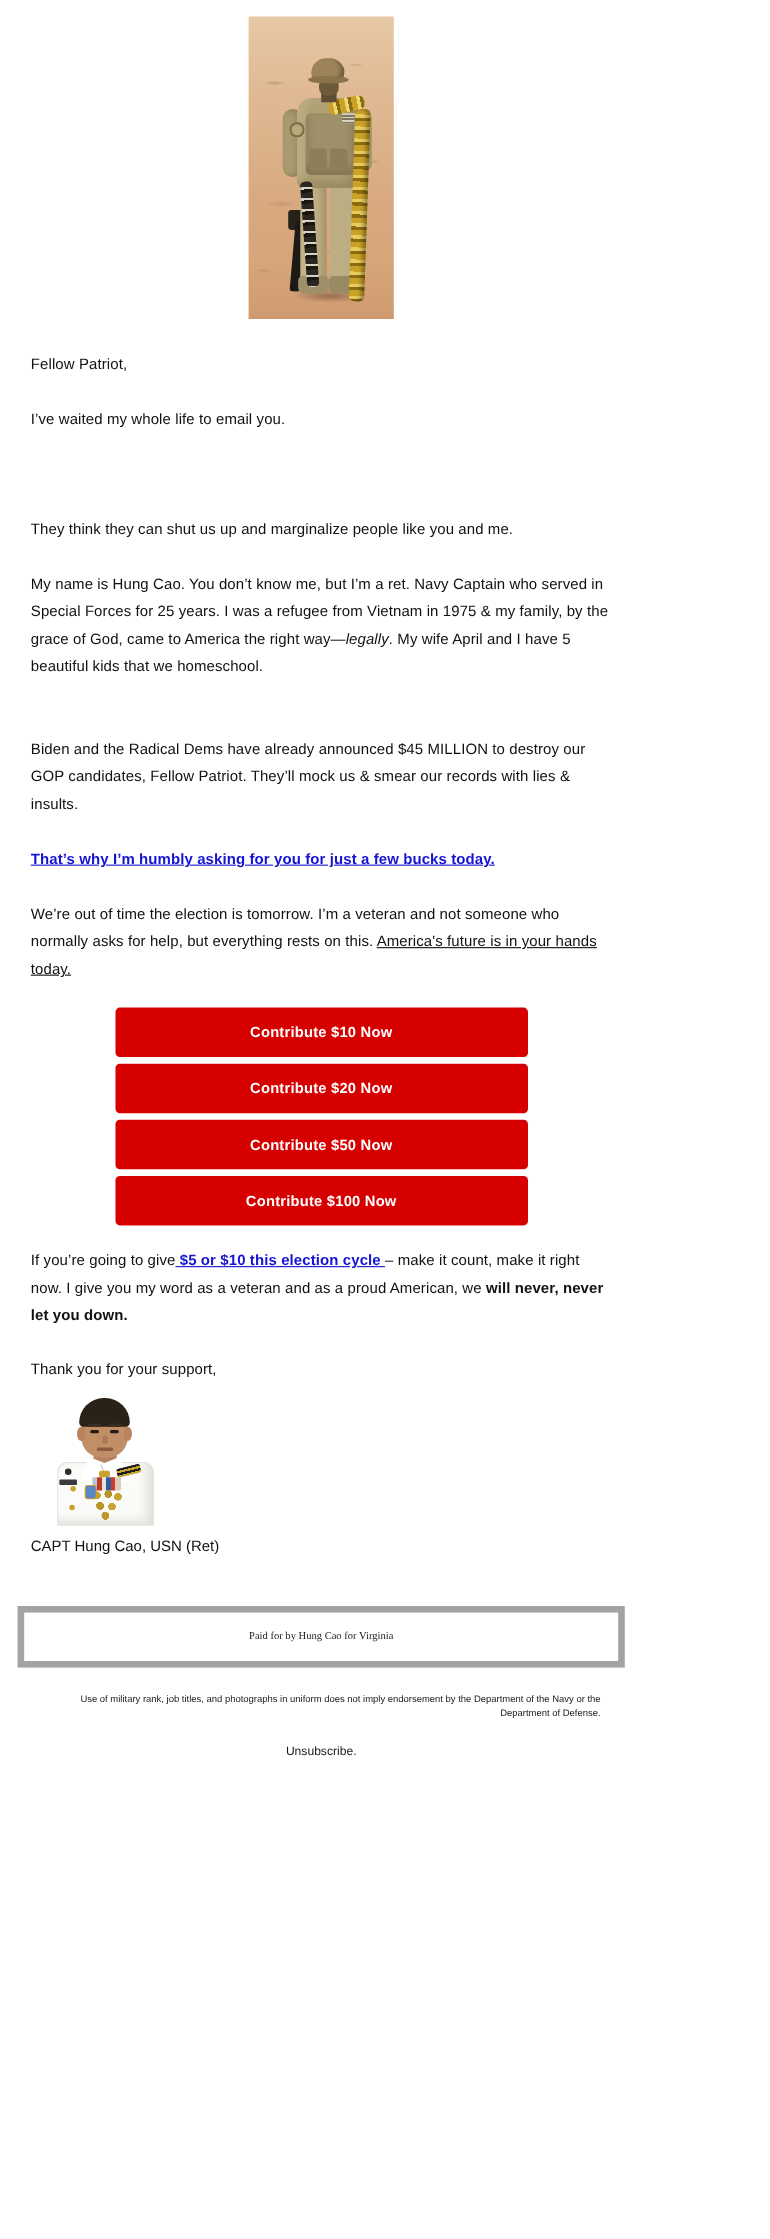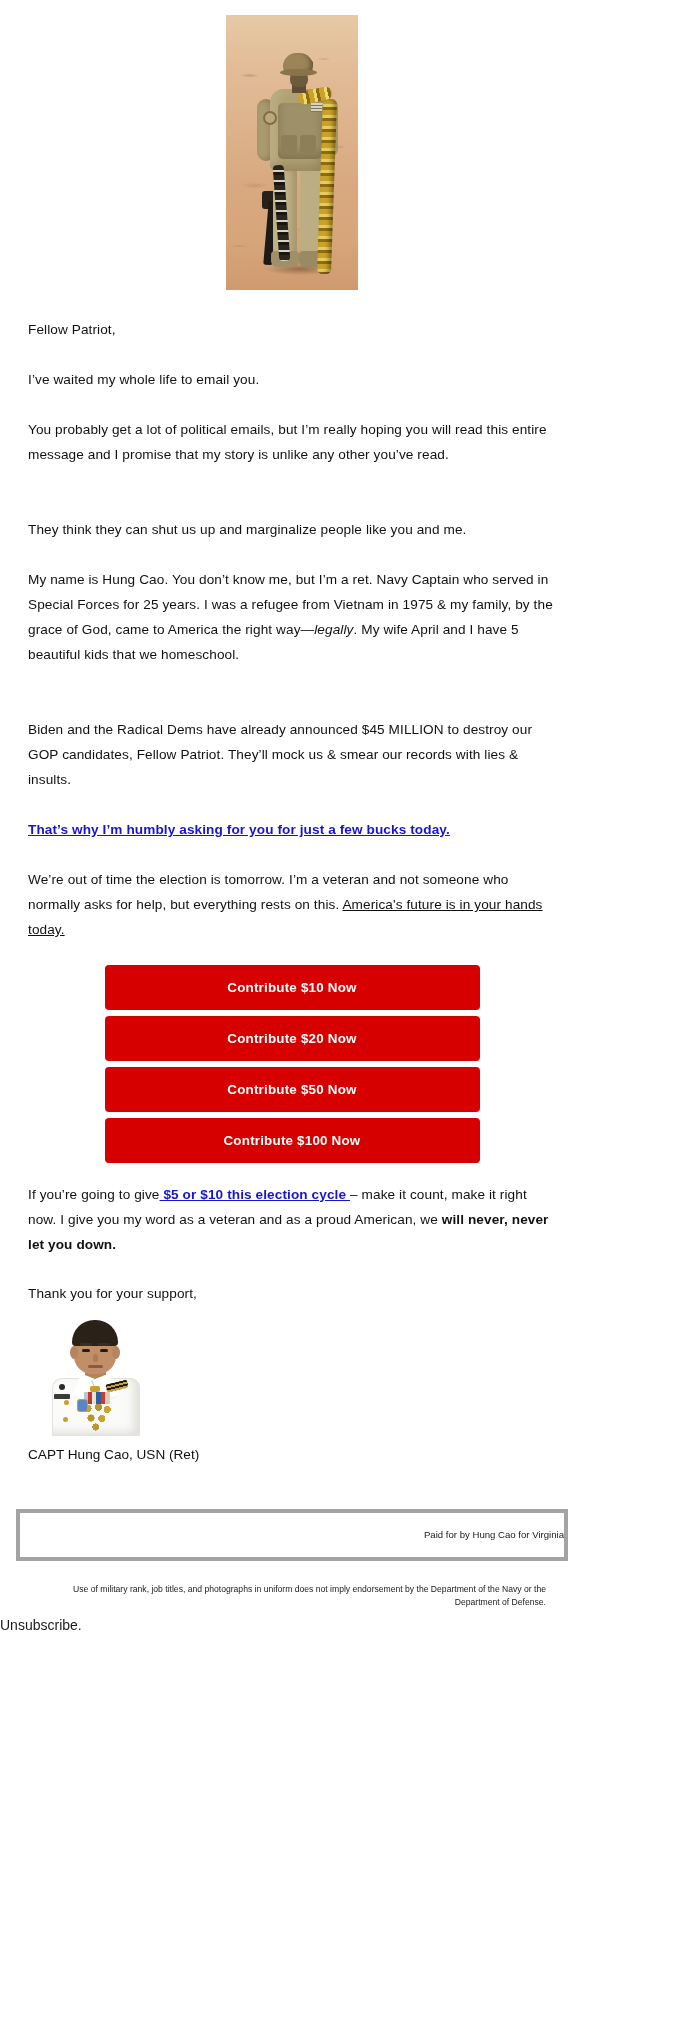--- a/index.html
+++ b/index.html
@@ -318,37 +318,39 @@
     font-size: 13.6px;
     line-height: 25px;
     color: #111111;
     padding-top: 6px;
   }
 
   
   .footer-zone { padding-top: 42px; }
   .paid-for-box {
     margin: 0 16px;
-    border: 4px solid #a3a3a3;
+    border: 6px solid #a3a3a3;
     height: 44px;
     line-height: 44px;
-    text-align: right;
+    text-align: center;
     font-size: 9.6px;
     color: #1a1a1a;
+    font-family: Liberation Serif, serif;
   }
   .disclaimer {
     margin: 22px 38px 0 38px;
     text-align: right;
     font-size: 8.6px;
     line-height: 13px;
     color: #1a1a1a;
   }
   .unsubscribe-row {
-    margin-top: 8px;
-    font-size: 14px;
+    margin-top: 22px;
+    text-align: center;
+    font-size: 11px;
     color: #1a1a1a;
     padding-bottom: 22px;
   }
 </style>
 </head>
 <body>
 
 <div class="email-wrap">
 
   <div class="hero-block">
@@ -384,21 +386,20 @@
   <div class="content">
 
     <div class="first-para-top"></div>
 
     <p class="body-para">Fellow Patriot,</p>
     <div class="para-gap"></div>
 
     <p class="body-para">I’ve waited my whole life to email you.</p>
     <div class="para-gap"></div>
 
-    <p class="body-para">You probably get a lot of political emails, but I’m really hoping you will read this entire message and I promise that my story is unlike any other you’ve read.</p>
     <div class="para-gap"></div>
 
     <div class="para-gap"></div>
 
     <p class="body-para">They think they can shut us up and marginalize people like you and me.</p>
     <div class="para-gap"></div>
 
     <p class="body-para"><span>My name is Hung Cao. You don’t know me, but I’m a ret. Navy Captain who served in Special Forces for 25 years. I was a refugee from Vietnam in 1975 &amp; my family, by the grace of God, came to America the right way—</span><em class="italic-word">legally</em><span>. My wife April and I have 5 beautiful kids that we homeschool.</span></p>
     <div class="para-gap"></div>
 

